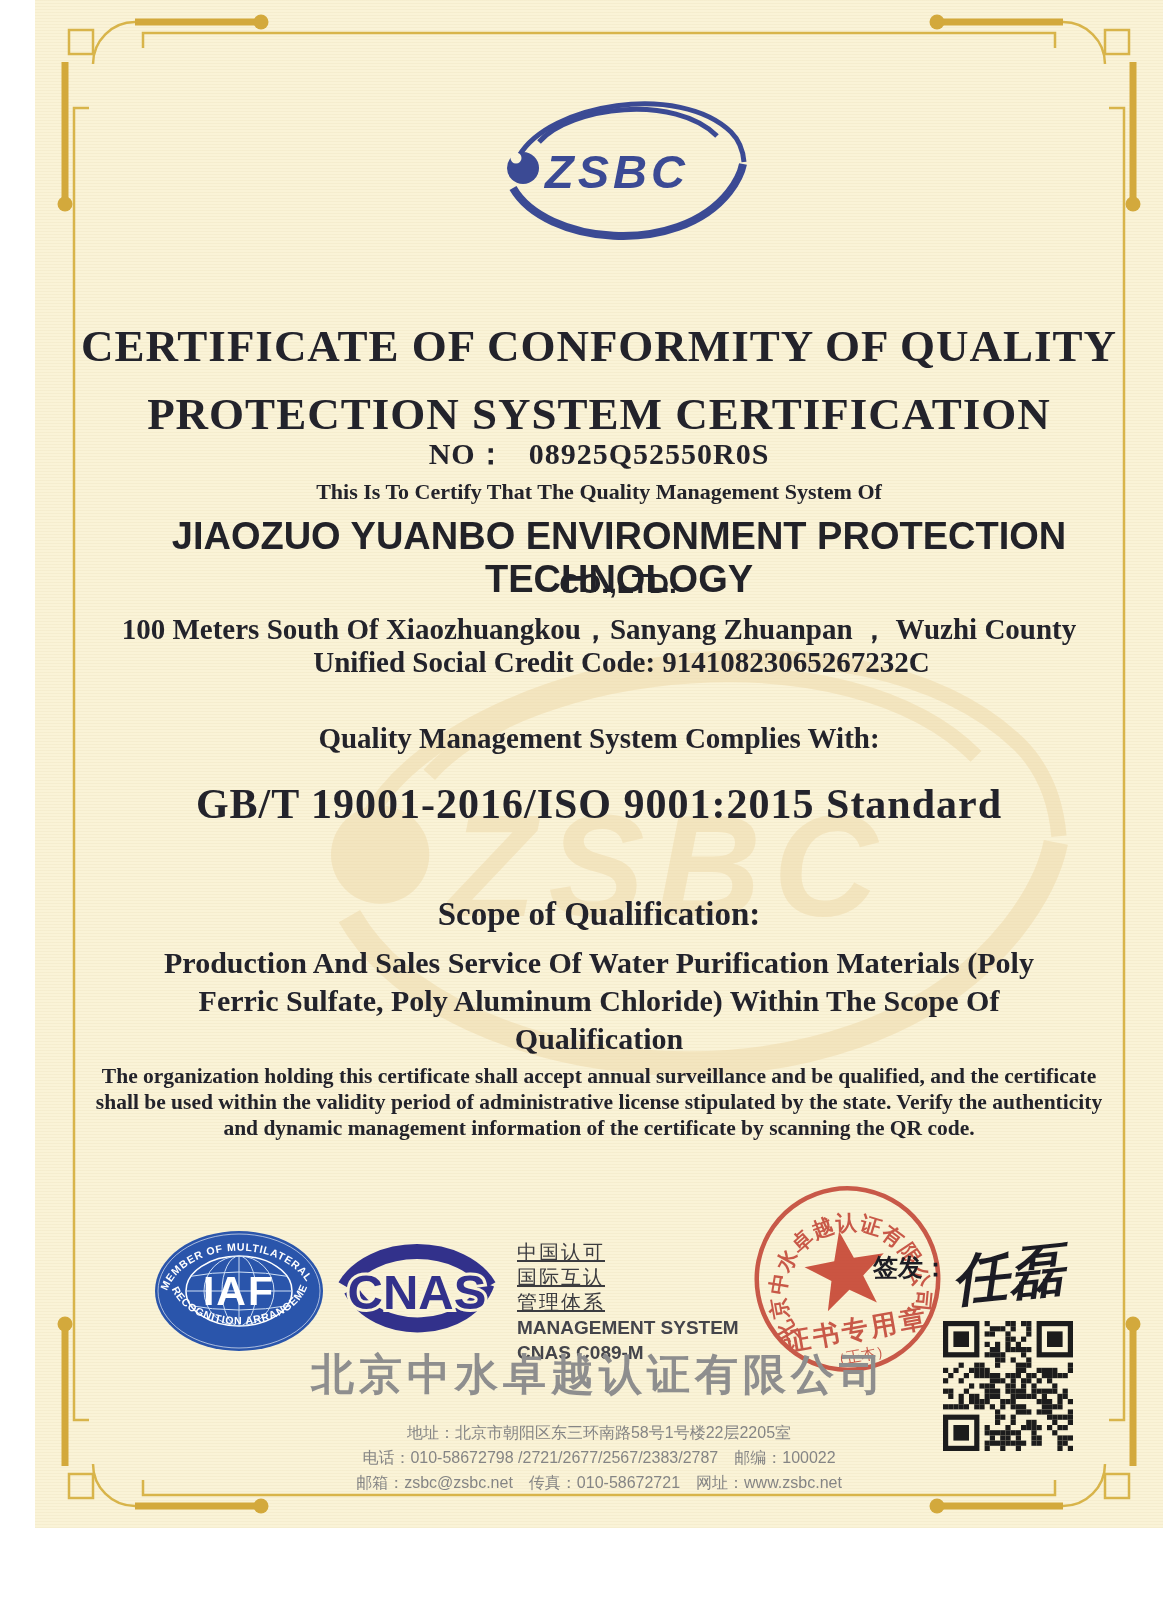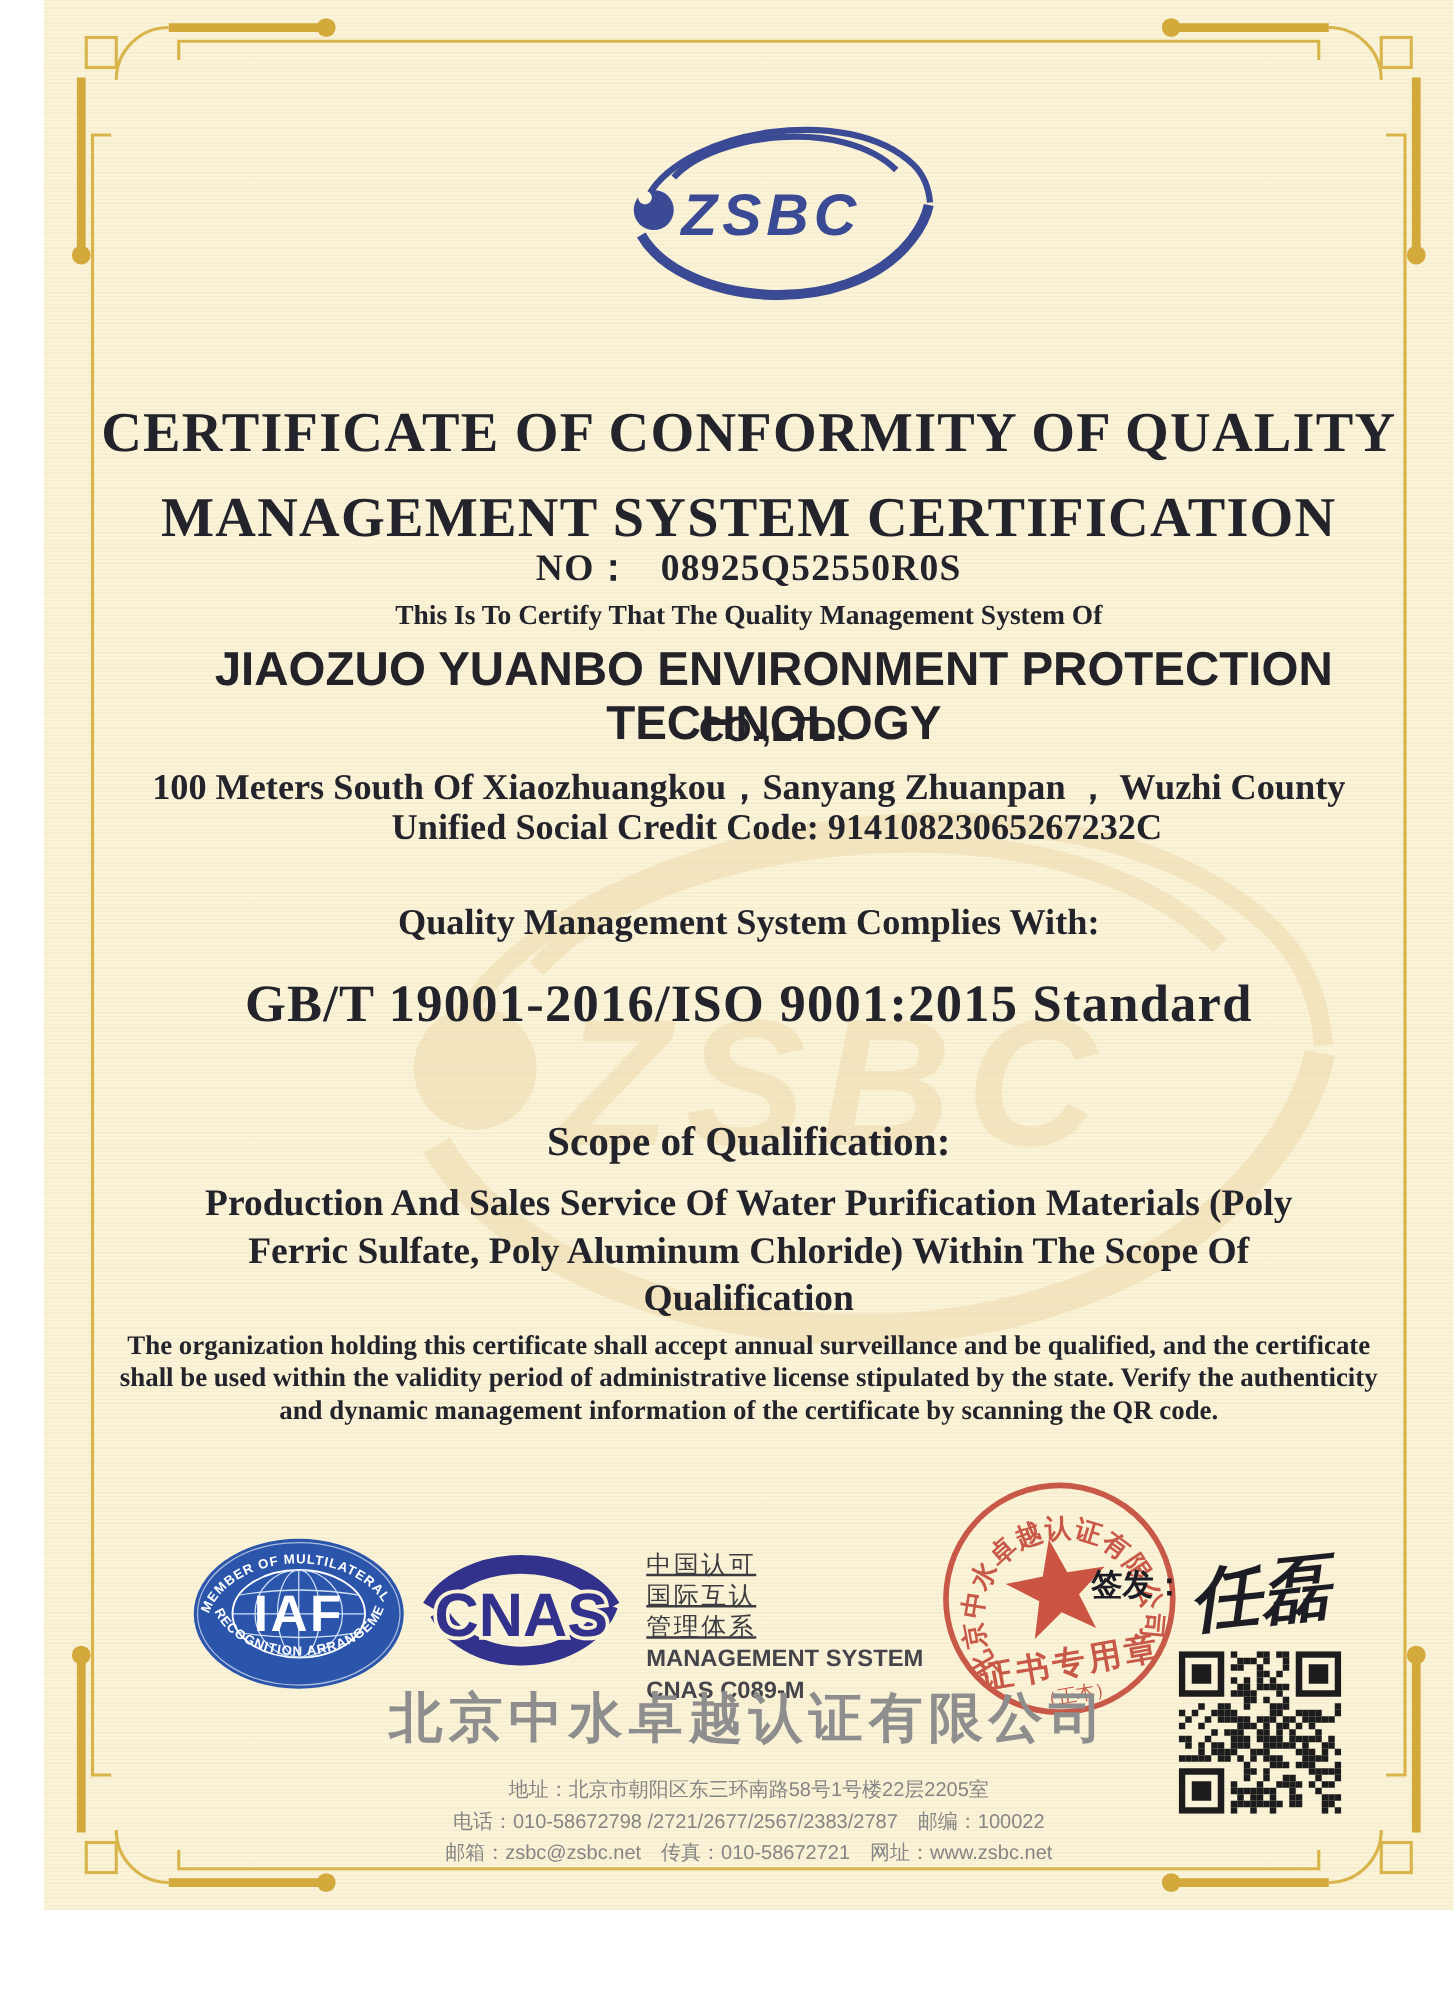--- a/index.html
+++ b/index.html
@@ -118,21 +118,21 @@
     <path class="zsbc-stroke" stroke-width="5" d="M40,64 C70,12 200,-10 252,40 C260,48 264,58 265,70"></path>
     <path class="zsbc-stroke" stroke-width="5" d="M60,50 C92,14 196,2 238,44"></path>
     <path class="zsbc-stroke" stroke-width="8" d="M34,96 C66,152 198,166 250,100 C257,91 262,82 264,72"></path>
     <circle class="zsbc-fill" cx="44" cy="76" r="16"></circle>
     <circle cx="37" cy="66" r="5.5" fill="#faf3d7"></circle>
     <text class="zsbc-text" x="66" y="96">ZSBC</text>
   </svg>
 
   <div class="abs centered cert-title serifbold">
     <div>CERTIFICATE OF CONFORMITY OF QUALITY</div>
-    <div>MANAGEMENT SYSTEM CERTIFICATION</div>
+    <div>PROTECTION SYSTEM CERTIFICATION</div>
   </div>
 
   <div class="abs centered no-line serifbold">
     <span>NO：</span><span class="gap"></span><span>08925Q52550R0S</span>
   </div>
 
   <div class="abs centered intro-line serifbold">This Is To Certify That The Quality Management System Of</div>
   <div class="abs centered company1 sansbold">JIAOZUO YUANBO ENVIRONMENT PROTECTION TECHNOLOGY</div>
   <div class="abs centered company2 sansbold">CO.,LTD.</div>
   <div class="abs centered addr-line serifbold">100 Meters South Of Xiaozhuangkou，Sanyang Zhuanpan ， Wuzhi County</div>

